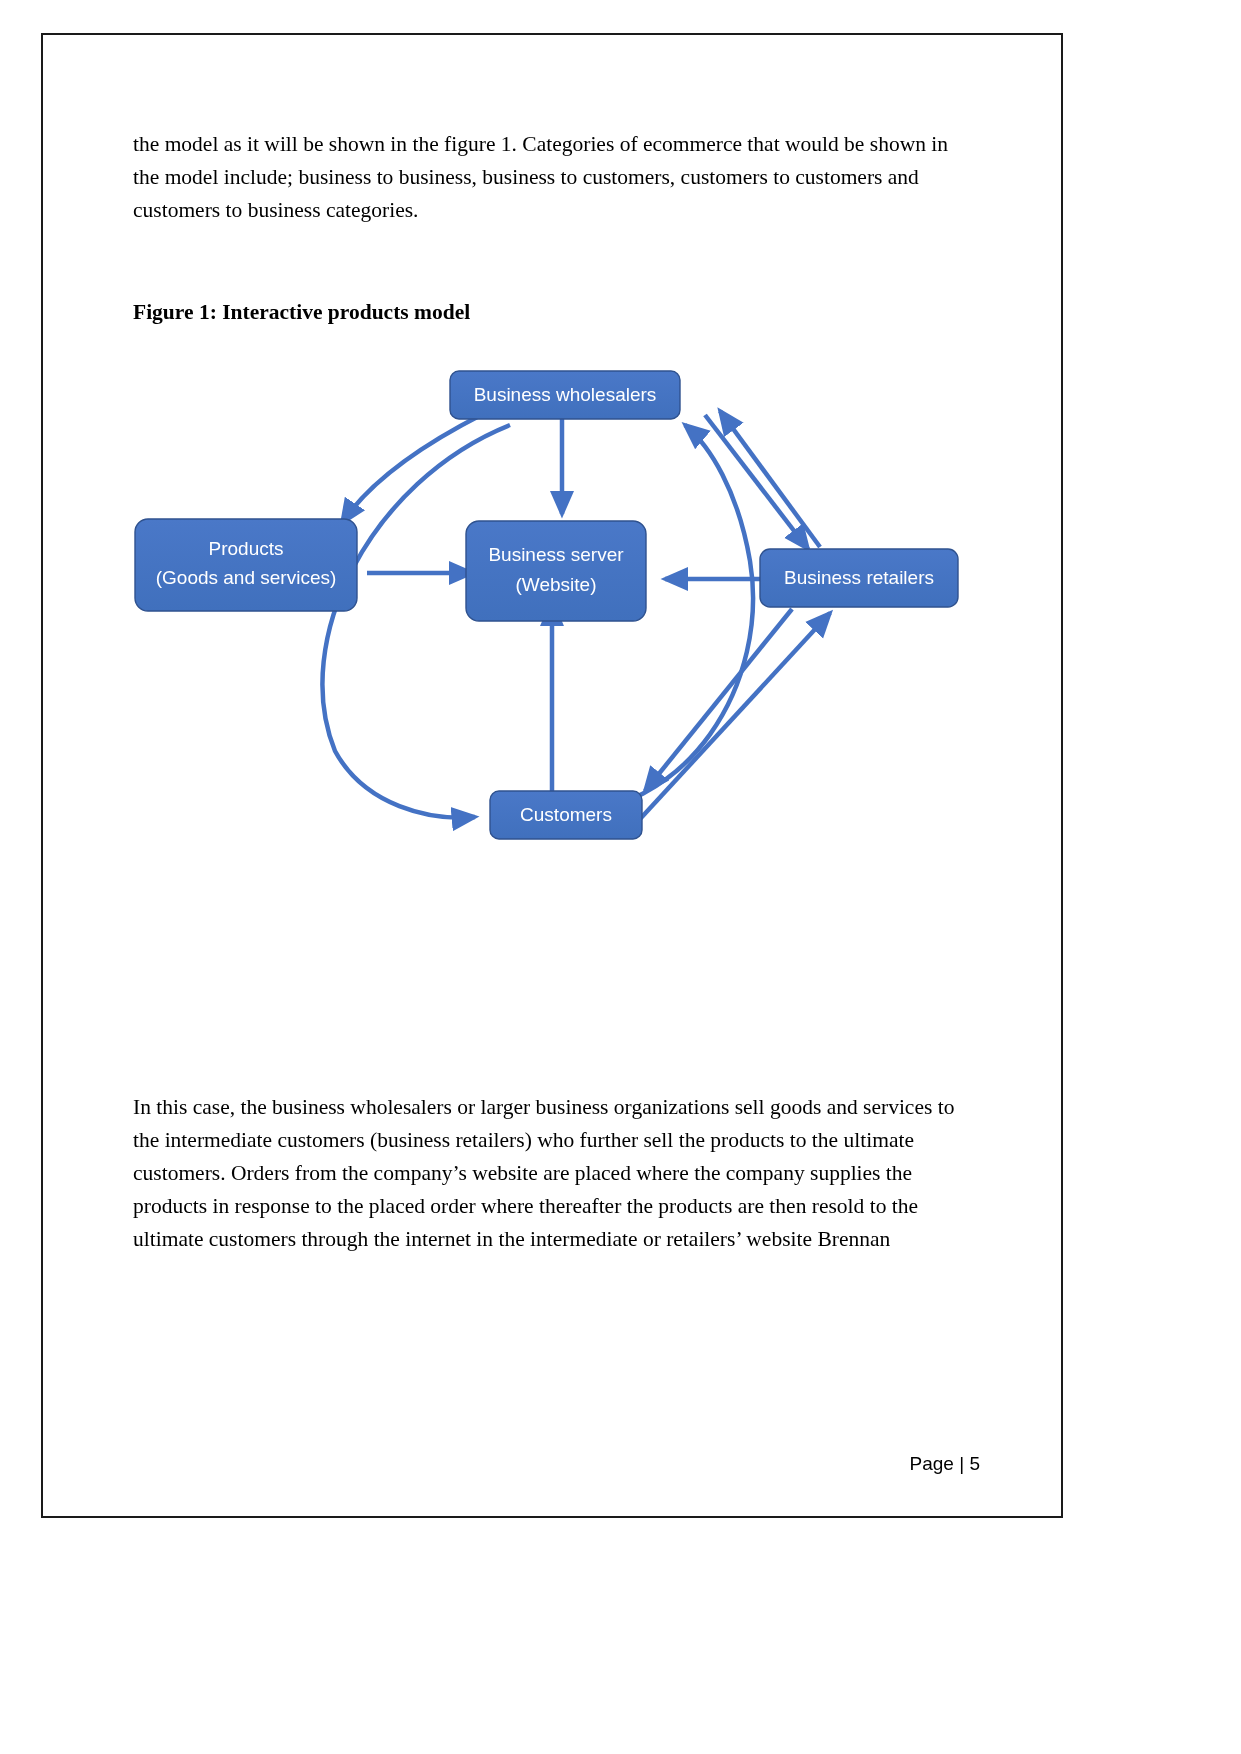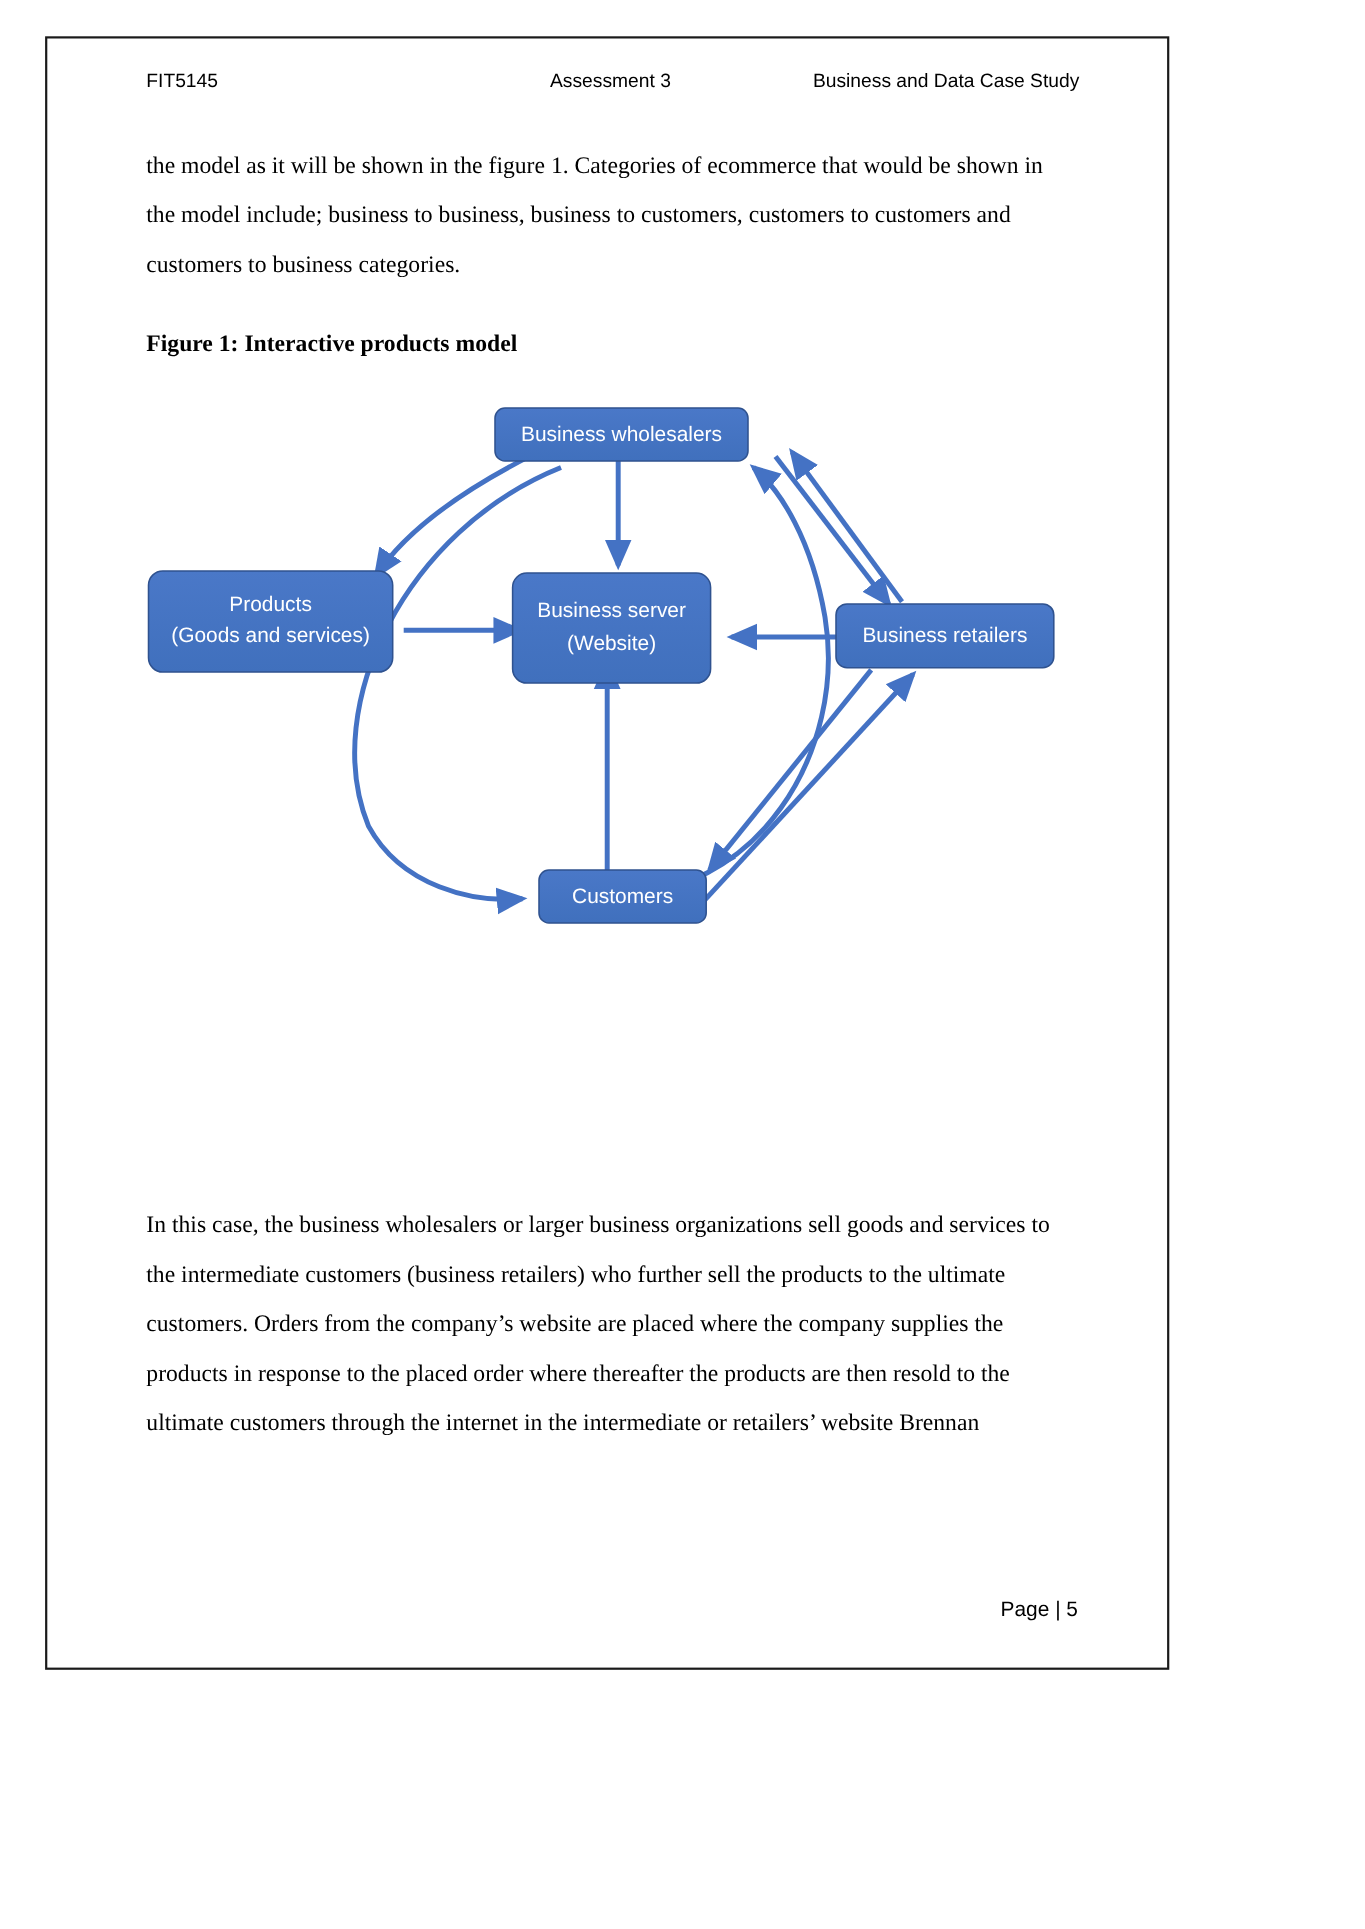--- a/index.html
+++ b/index.html
@@ -53,21 +53,21 @@
     top: 0;
     white-space: nowrap;
   }
   
   .body-block {
     position: absolute;
     left: 133px;
     width: 845px;
     font-family: "Liberation Serif", serif;
     font-size: 21.5px;
-    line-height: 45px;
+    line-height: 33px;
     color: #000000;
     text-align: left;
   }
   #para-intro { top: 128px; }
   .figure-caption {
     position: absolute;
     left: 133px;
     top: 300px;
     width: 700px;
     font-family: "Liberation Serif", serif;
@@ -120,25 +120,20 @@
     font-size: 19px;
   }
 </style>
 </head>
 <body>
 
 <div class="page-canvas">
 
   <div class="page-frame"></div>
 
-  <div class="doc-header">
-    <span class="hdr-left">FIT5145</span>
-    <span class="hdr-center">Assessment 3</span>
-    <span class="hdr-right">Business and Data Case Study</span>
-  </div>
 
   <div class="body-block" id="para-intro">the model as it will be shown in the figure 1. Categories of ecommerce that would be shown in the model include; business to business, business to customers, customers to customers and customers to business categories.</div>
 
   <div class="figure-caption">Figure 1: Interactive products model</div>
 
   <div class="figure-wrap">
     <svg width="880" height="510" viewBox="0 0 880 510" xmlns="http://www.w3.org/2000/svg">
       <defs>
         <marker id="ah" markerWidth="7" markerHeight="7" refX="5.2" refY="3.1" orient="auto">
           <path d="M0,0.4 L6.2,3.1 L0,5.8 z" fill="#4472C4"></path>

